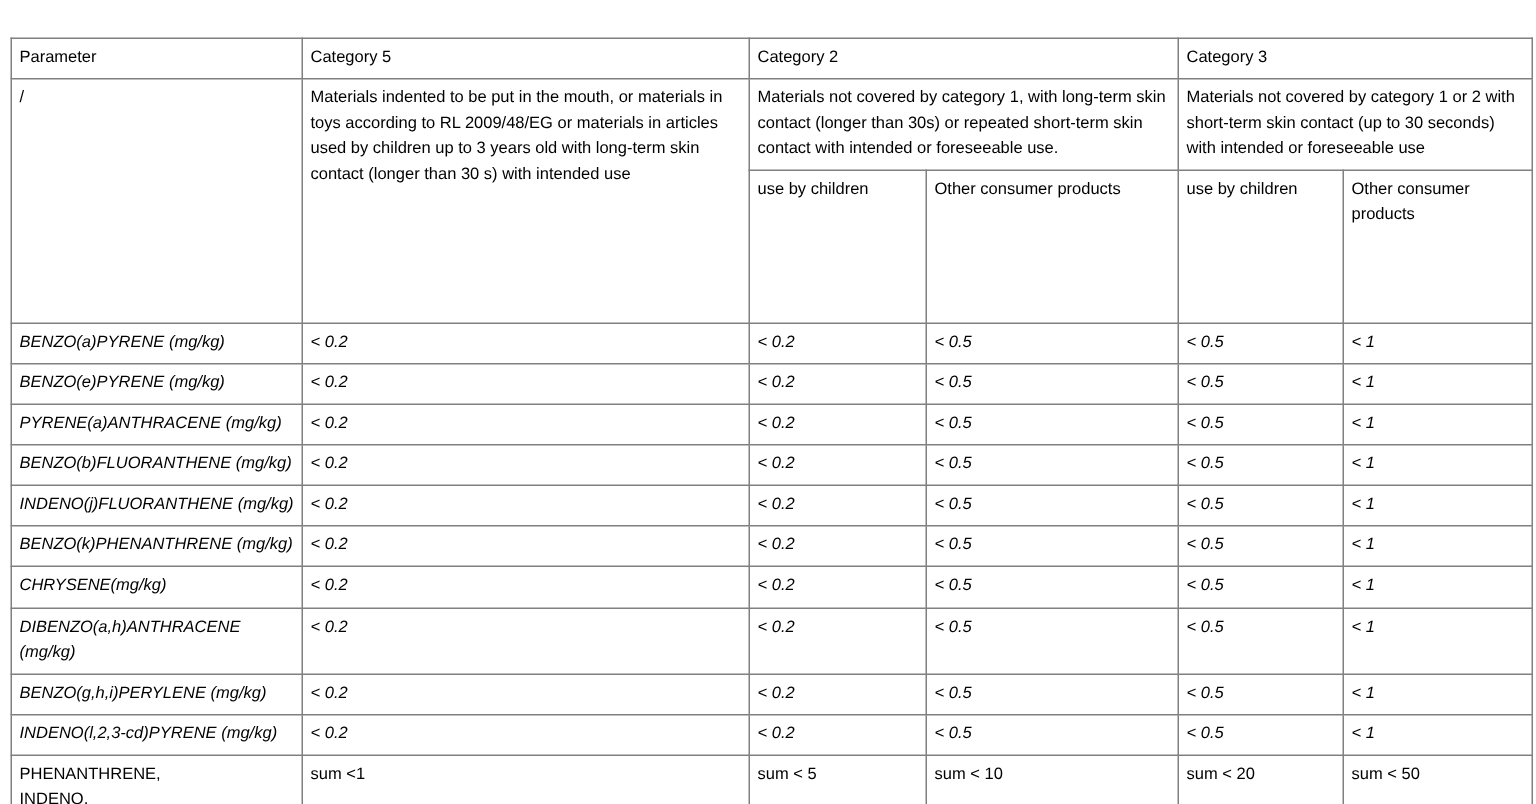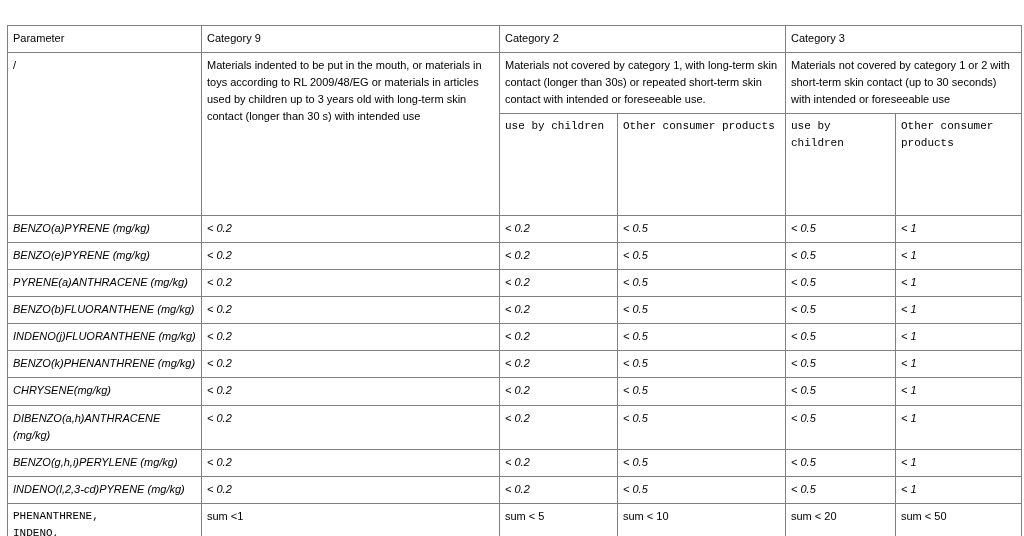--- a/index.html
+++ b/index.html
@@ -59,40 +59,40 @@
   .multi td {
     line-height: 1.95;
     padding-top: 4px;
   }
   .c-param { width: 194px; }
   .c-cat1  { width: 298px; }
   .c-c2a   { width: 118px; }
   .c-c2b   { width: 168px; }
   .c-c3a   { width: 110px; }
   .c-c3b   { width: 126px; }
-  .nbsp-line { display: block; font-family: Liberation Mono, monospace; }
-  .tall { height: 92px; font-family: Liberation Mono, monospace; }
+  .nbsp-line { display: block; }
+  .tall { height: 92px; }
 </style>
 </head>
 <body>
 
 <div class="sheet">
   <table class="pah">
     <colgroup>
       <col class="c-param">
       <col class="c-cat1">
       <col class="c-c2a">
       <col class="c-c2b">
       <col class="c-c3a">
       <col class="c-c3b">
     </colgroup>
     <tbody>
       <tr class="hdr">
         <td>Parameter</td>
-        <td>Category 9</td>
+        <td>Category 5</td>
         <td colspan="2">Category 2</td>
         <td colspan="2">Category 3</td>
       </tr>
       <tr class="desc">
         <td rowspan="2">/</td>
         <td rowspan="2">Materials indented to be put in the mouth, or materials in toys according to RL 2009/48/EG or materials in articles used by children up to 3 years old with long-term skin contact (longer than 30 s) with intended use</td>
         <td colspan="2">Materials not covered by category 1, with long-term skin contact (longer than 30s) or repeated short-term skin contact with intended or foreseeable use.</td>
         <td colspan="2">Materials not covered by category 1 or 2 with short-term skin contact (up to 30 seconds) with intended or foreseeable use</td>
       </tr>
       <tr class="sub">

